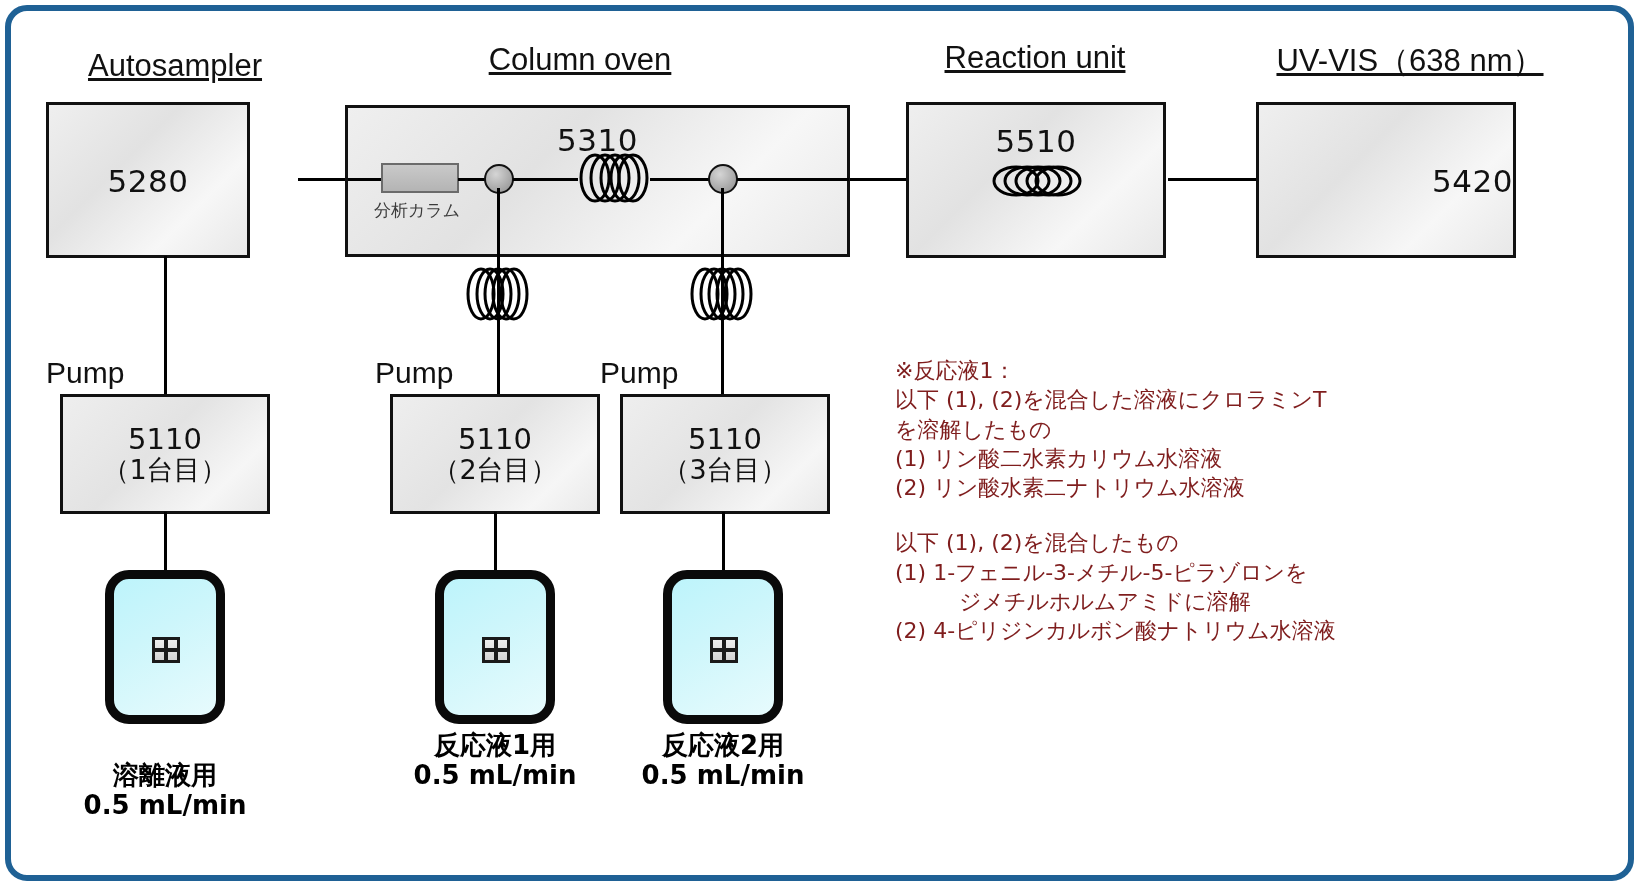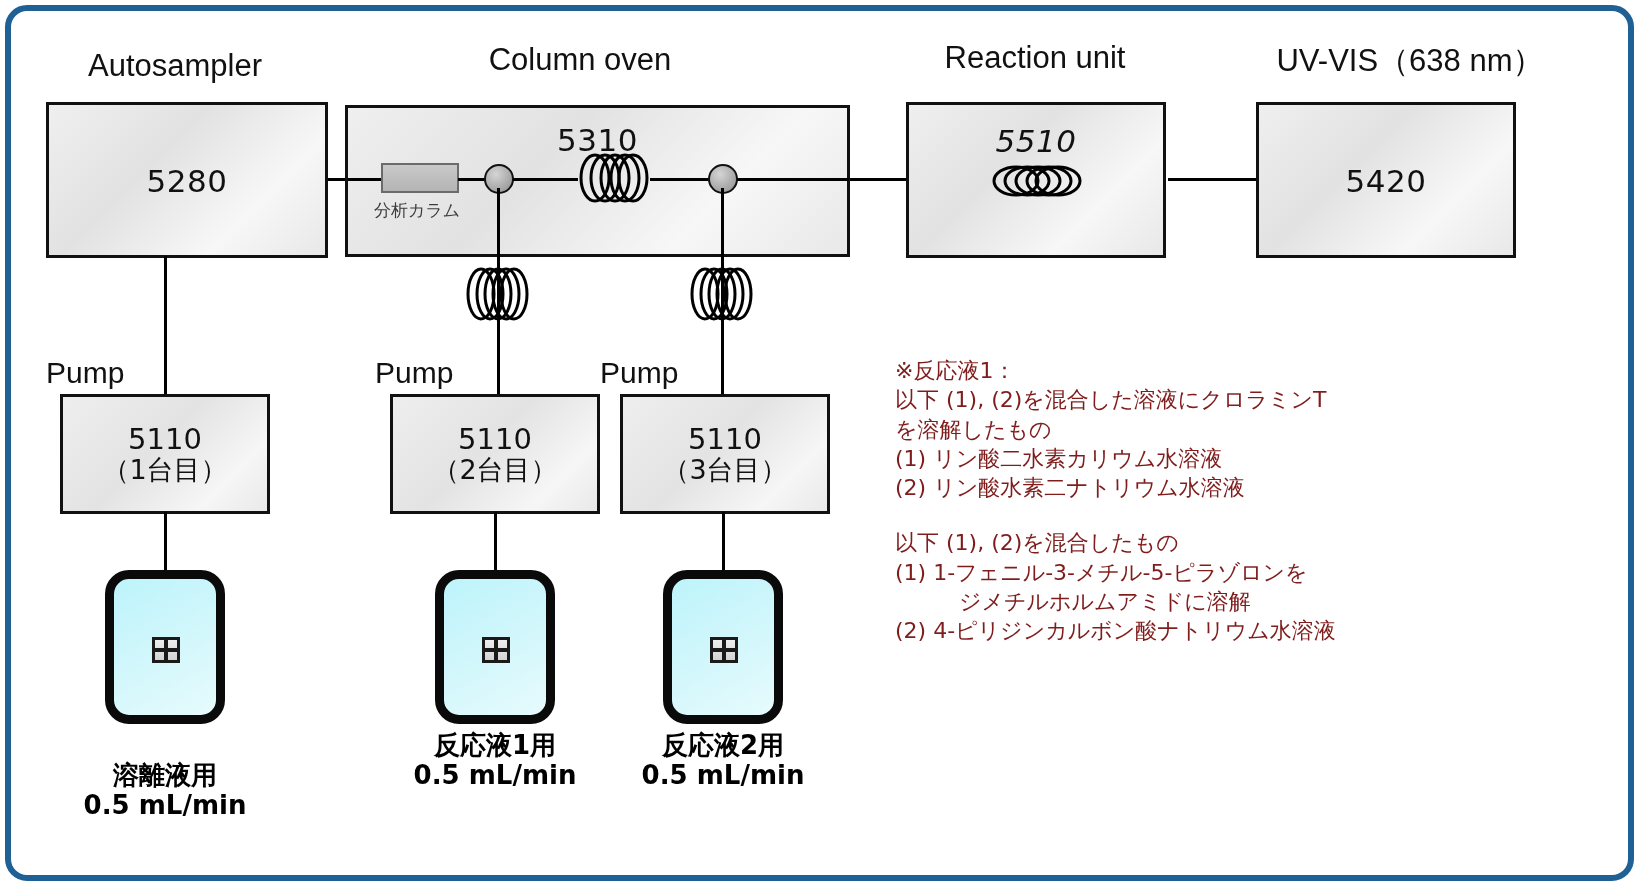--- a/index.html
+++ b/index.html
@@ -39,20 +39,21 @@
     color:#111;
     letter-spacing:0.5px;
   }
   .unit-title{
     position:absolute;
     text-align:center;
     font-family:"Liberation Sans","DejaVu Sans",sans-serif;
     font-size:31px;
     color:#111;
     white-space:nowrap;
+    text-decoration:underline;
   }
 
   
   .pump-box{
     position:absolute;
     box-sizing:border-box;
     border:3px solid #111111;
     background:linear-gradient(135deg,#eeeeee 0%,#e3e3e3 45%,#f6f6f6 78%,#e9e9e9 100%);
     display:flex;flex-direction:column;
     align-items:center;justify-content:center;
@@ -151,34 +152,34 @@
   <div class="unit-title" style="left:420px;top:42px;width:320px;">Column oven</div>
   <div class="unit-title" style="left:905px;top:40px;width:260px;">Reaction unit</div>
   <div class="unit-title" style="left:1215px;top:40px;width:390px;">UV-VIS（638 nm）</div>
 
   <div class="line-h" style="left:298px;top:178px;width:92px;"></div>
 
   <div class="line-h" style="left:848px;top:178px;width:62px;"></div>
 
   <div class="line-h" style="left:1168px;top:178px;width:90px;"></div>
 
-  <div class="unit-box" style="left:46px;top:102px;width:282px;height:156px;">
+  <div class="unit-box" style="left:46px;top:102px;width:204px;height:156px;">
     <div class="unit-num" style="top:58px;">5280</div>
   </div>
 
   <div class="unit-box" style="left:345px;top:105px;width:505px;height:152px;">
     <div class="unit-num" style="top:14px;">5310</div>
   </div>
 
   <div class="unit-box" style="left:906px;top:102px;width:260px;height:156px;">
-    <div class="unit-num" style="top:18px;font-style:italic;">5510</div>
+    <div class="unit-num" style="top:18px;">5510</div>
   </div>
 
   <div class="unit-box" style="left:1256px;top:102px;width:260px;height:156px;">
-    <div class="unit-num" style="top:58px;">5420</div>
+    <div class="unit-num" style="top:58px;text-align:right;">5420</div>
   </div>
 
   <div class="line-h" style="left:348px;top:178px;width:36px;"></div>
 
   <div class="column-block" style="left:381px;top:163px;width:78px;height:30px;"></div>
   <div class="column-caption" style="left:374px;top:199px;">分析カラム</div>
 
   <div class="line-h" style="left:458px;top:178px;width:32px;"></div>
   <div class="tee" style="left:484px;top:164px;"></div>
 

